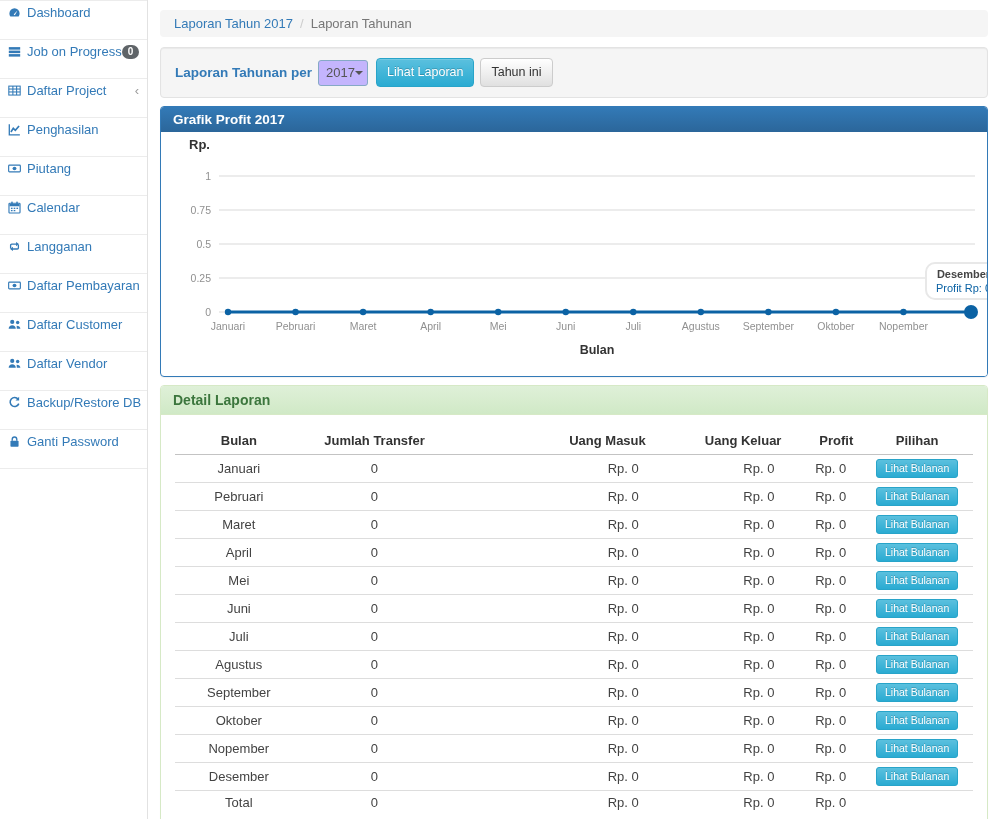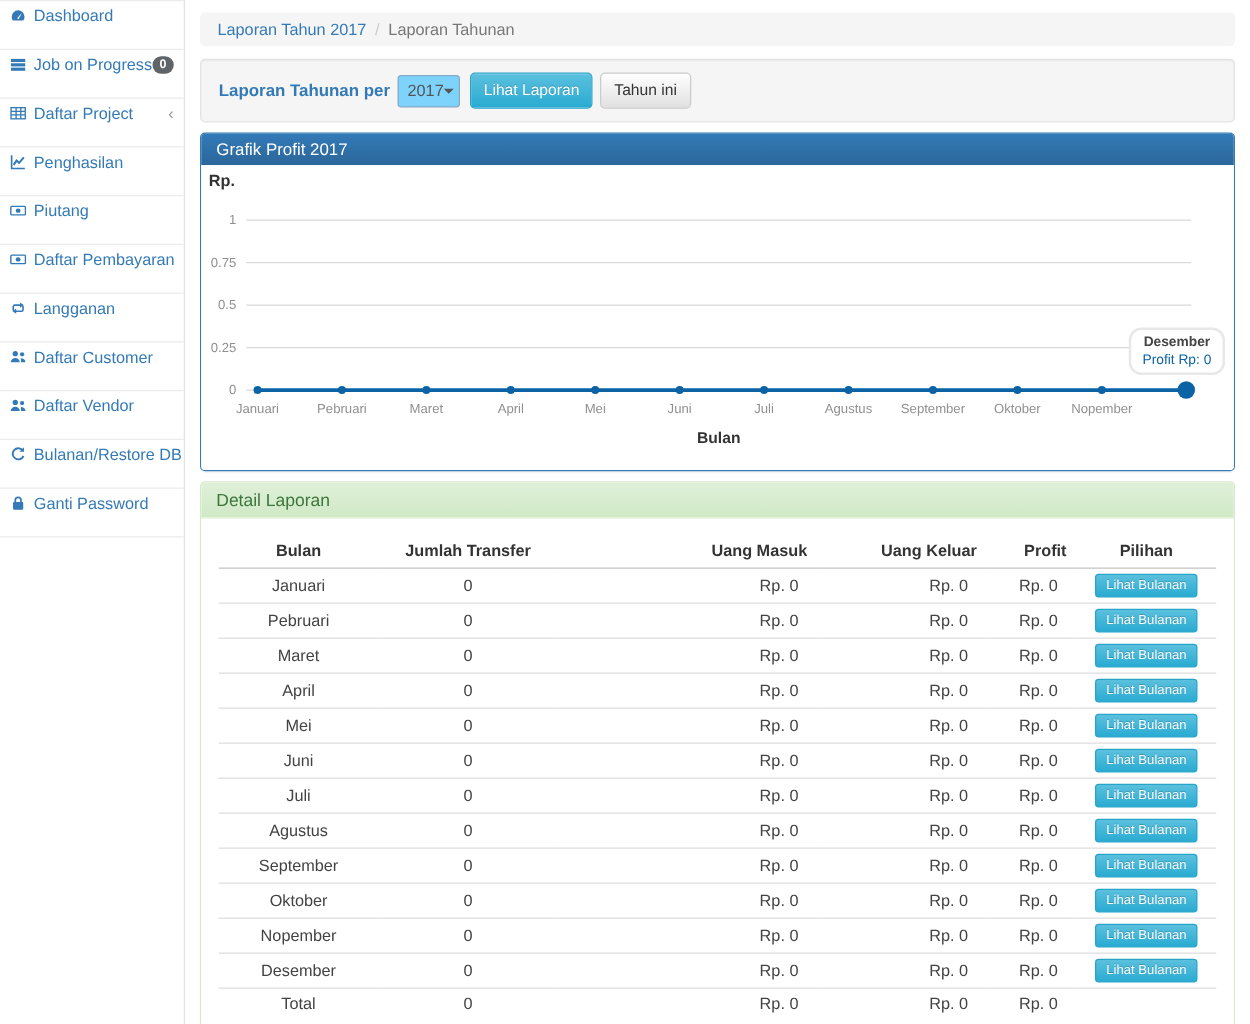--- a/index.html
+++ b/index.html
@@ -38,41 +38,41 @@
           list-style:none; display:flex; gap:7px; font-size:13px; }
   .breadcrumb a { color:#337ab7; text-decoration:none; cursor:pointer; }
   .breadcrumb .sep { color:#ccc; }
   .breadcrumb .current { color:#777; }
 
   .filter-bar { background:#f5f5f5; border:1px solid #e3e3e3; border-radius:4px;
           box-shadow:inset 0 1px 1px rgba(0,0,0,.05); padding:10px 14px; margin-bottom:8px;
           display:flex; align-items:center; }
   .filter-label { color:#337ab7; font-weight:bold; font-size:13.5px; margin-right:6px;text-align:center; }
   .select { display:inline-flex; align-items:center; justify-content:space-between; width:50px; height:26px;
-          background:#7dd3fc; border:1px solid #86a9c6; border-radius:3px; padding:2px 5px 2px 7px;
+          background:#c4b5fd; border:1px solid #86a9c6; border-radius:3px; padding:2px 5px 2px 7px;
           color:#555; cursor:pointer; margin-right:8px; }
   .caret { width:0; height:0; border-left:4px solid transparent; border-right:4px solid transparent;
           border-top:4px solid #555; }
   .btn { border-radius:4px; font-size:12.5px; padding:6px 10px; cursor:pointer; line-height:15px; }
   .btn-info { background-image:linear-gradient(to bottom,#5bc0de 0,#2aabd2 100%); border:1px solid #28a4c9;
           color:#fff; text-shadow:0 -1px 0 rgba(0,0,0,.2); box-shadow:inset 0 1px 0 rgba(255,255,255,.15); }
   .btn-default { background-image:linear-gradient(to bottom,#ffffff 0,#e0e0e0 100%); border:1px solid #ccc;
           color:#333; margin-left:6px; }
 
   .panel { border-radius:4px; margin-bottom:8px; box-shadow:0 1px 1px rgba(0,0,0,.05); }
   .panel-primary { border:1px solid #337ab7; }
   .panel-success { border:1px solid #d6e9c6; }
-  .panel-heading { padding:5px 12px; border-top-left-radius:3px; border-top-right-radius:3px; }
+  .panel-heading { padding:5px 12px; border-top-left-radius:3px; border-top-right-radius:3px;font-weight:bold; }
   .panel-heading.primary { background-image:linear-gradient(to bottom,#337ab7 0,#2b669a 100%);
           color:#fff; font-size:13.5px; }
   .panel-heading.success { background-image:linear-gradient(to bottom,#dff0d8 0,#d0e9c6 100%);
           color:#3c763d; border-bottom:1px solid #d6e9c6; font-size:14px; padding:6px 12px; }
 
   .chart-body { position:relative; height:244px; background:#fff; border-bottom-left-radius:3px;
-          border-bottom-right-radius:3px; overflow:hidden; }
+          border-bottom-right-radius:3px; overflow:hidden;margin-left:22px; }
   #chart-canvas { position:absolute; left:0; top:0; }
   .chart-tooltip { position:absolute; left:742px; top:130px; min-width:62px; text-align:center;
           background:rgba(255,255,255,.96); border:2px solid #e8e8e8; border-radius:10px; padding:4px 9px; }
   .tip-title { font-size:11px; font-weight:bold; color:#444; white-space:nowrap; }
   .tip-value { font-size:11px; color:#0b62a4; margin-top:2px; white-space:nowrap; }
 
   .table-body { padding:12px 14px 13px 14px; background:#fff; }
   table.table { width:100%; border-collapse:collapse; font-size:13px; }
   .table th { font-weight:bold; color:#333; padding:6px 8px; border-bottom:1px solid #c3c3c3; }
   .table td { padding:4px 8px; border-top:1px solid #ddd; color:#434343; }
@@ -154,39 +154,58 @@
               <rect x="0.8" y="3.8" width="14.4" height="8.4" rx="1" fill="none" stroke="currentColor" stroke-width="1.4"></rect>
               <ellipse cx="8" cy="8" rx="2.4" ry="2.2" fill="currentColor"></ellipse>
             </svg>
           </span>
           <span class="nav-label">Piutang</span>
 
         </li>
         <li class="nav-item">
           <span class="nav-icon">
             <svg viewBox="0 0 16 16" width="13" height="13">
-              <rect x="0.8" y="3.8" width="14.4" height="8.4" rx="1" fill="none" stroke="currentColor" stroke-width="1.4"></rect>
-              <ellipse cx="8" cy="8" rx="2.4" ry="2.2" fill="currentColor"></ellipse>
-            </svg>
-          </span>
-          <span class="nav-label">Daftar Pembayaran</span>
+              <rect x="1.2" y="2.8" width="13.6" height="12" rx="1" fill="none" stroke="currentColor" stroke-width="1.4"></rect>
+              <rect x="1.9" y="3.5" width="12.2" height="3" fill="currentColor"></rect>
+              <rect x="4" y="0.8" width="1.8" height="3" fill="currentColor"></rect>
+              <rect x="10.2" y="0.8" width="1.8" height="3" fill="currentColor"></rect>
+              <g fill="currentColor">
+                <rect x="3.6" y="8.2" width="2" height="1.6"></rect>
+                <rect x="7" y="8.2" width="2" height="1.6"></rect>
+                <rect x="10.4" y="8.2" width="2" height="1.6"></rect>
+                <rect x="3.6" y="11" width="2" height="1.6"></rect>
+                <rect x="7" y="11" width="2" height="1.6"></rect>
+              </g>
+            </svg>
+          </span>
+          <span class="nav-label">Calendar</span>
 
         </li>
         <li class="nav-item">
           <span class="nav-icon">
             <svg viewBox="0 0 16 16" width="13" height="13">
               <g stroke="currentColor" stroke-width="1.6" fill="none">
                 <path d="M3.2 10.5V6.4A1.4 1.4 0 0 1 4.6 5h6"></path>
                 <path d="M12.8 5.6v4.1a1.4 1.4 0 0 1-1.4 1.4h-6"></path>
               </g>
               <path d="M9.9 2.4l3.6 2.6-3.6 2.6z" fill="currentColor"></path>
               <path d="M6.1 13.6L2.5 11l3.6-2.6z" fill="currentColor"></path>
             </svg>
           </span>
           <span class="nav-label">Langganan</span>
+
+        </li>
+        <li class="nav-item">
+          <span class="nav-icon">
+            <svg viewBox="0 0 16 16" width="13" height="13">
+              <rect x="0.8" y="3.8" width="14.4" height="8.4" rx="1" fill="none" stroke="currentColor" stroke-width="1.4"></rect>
+              <ellipse cx="8" cy="8" rx="2.4" ry="2.2" fill="currentColor"></ellipse>
+            </svg>
+          </span>
+          <span class="nav-label">Daftar Pembayaran</span>
 
         </li>
         <li class="nav-item">
           <span class="nav-icon">
             <svg viewBox="0 0 16 16" width="13" height="13">
               <g fill="currentColor">
                 <circle cx="5.2" cy="4.9" r="2.6"></circle>
                 <path d="M.8 13.2c0-2.6 2-4.2 4.4-4.2s4.4 1.6 4.4 4.2z"></path>
                 <circle cx="11.9" cy="5.5" r="2.1"></circle>
                 <path d="M10.6 9.4c2.5.1 4.6 1.5 4.6 3.8h-4.3z"></path>
@@ -210,21 +229,21 @@
           <span class="nav-label">Daftar Vendor</span>
 
         </li>
         <li class="nav-item">
           <span class="nav-icon">
             <svg viewBox="0 0 16 16" width="13" height="13">
               <path d="M13.3 9.4A5.5 5.5 0 1 1 12.5 4" fill="none" stroke="currentColor" stroke-width="1.9"></path>
               <path d="M13.7 1v4.4H9.3z" fill="currentColor"></path>
             </svg>
           </span>
-          <span class="nav-label">Bulanan/Restore DB</span>
+          <span class="nav-label">Backup/Restore DB</span>
 
         </li>
         <li class="nav-item">
           <span class="nav-icon">
             <svg viewBox="0 0 16 16" width="13" height="13">
               <rect x="3" y="7" width="10" height="7.6" rx="1" fill="currentColor"></rect>
               <path d="M5.2 7V5.2a2.8 2.8 0 0 1 5.6 0V7" fill="none" stroke="currentColor" stroke-width="1.7"></path>
             </svg>
           </span>
           <span class="nav-label">Ganti Password</span>

